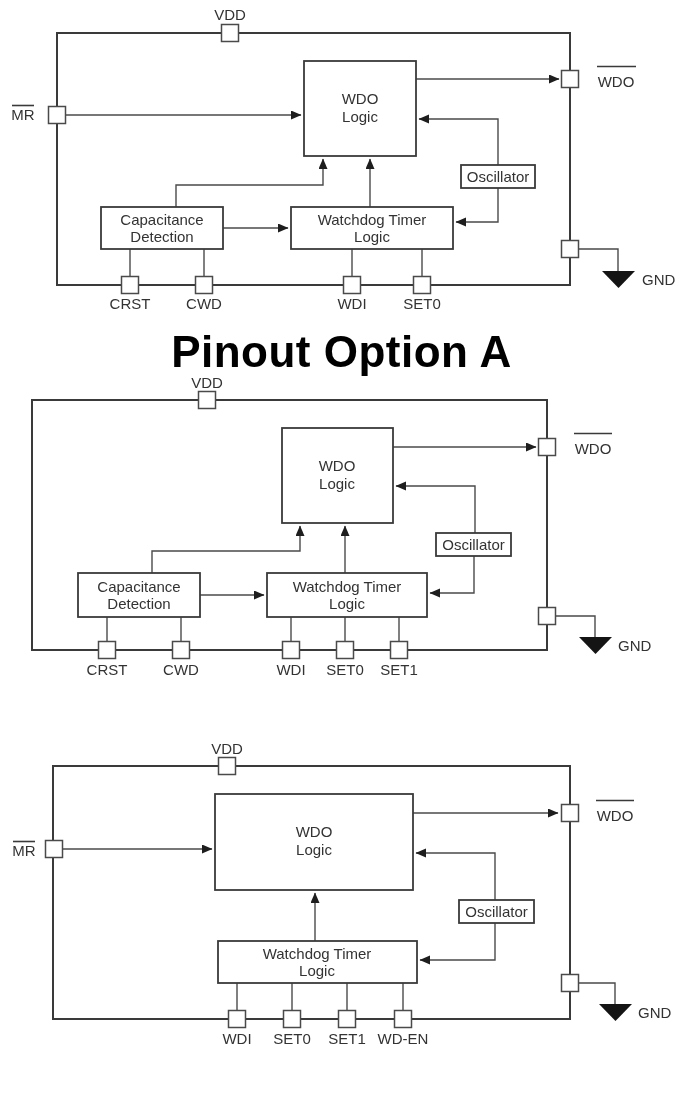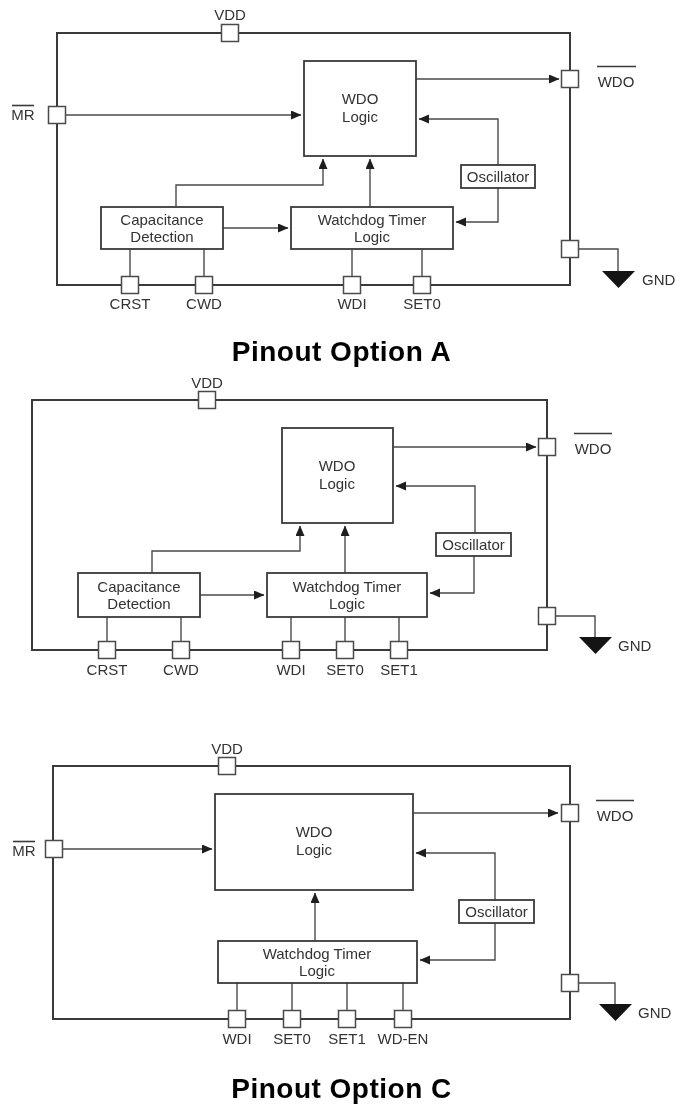--- a/index.html
+++ b/index.html
@@ -1,20 +1,20 @@
 <!DOCTYPE html>
 <html><head>
 <meta charset="utf-8">
 <style>
   html,body{margin:0;padding:0;background:#ffffff;}
   .canvas{position:relative;width:683px;height:1120px;background:#ffffff;overflow:hidden;
           font-family:"Liberation Sans",sans-serif;}
   .diag{position:absolute;left:0;}
   .title{position:absolute;left:0;width:100%;text-align:center;font-weight:bold;
-         font-size:28px;line-height:42px;color:#000;letter-spacing:0.5px;
+         font-size:44px;line-height:42px;color:#000;letter-spacing:0.5px;
          font-family:"Liberation Sans",sans-serif;}
   .border{fill:none;stroke:#3a3a3a;stroke-width:2;}
   .block{fill:#ffffff;stroke:#3a3a3a;stroke-width:1.8;}
   .pin{fill:#ffffff;stroke:#4a4a4a;stroke-width:1.5;}
   .wire{fill:none;stroke:#4a4a4a;stroke-width:1.4;}
   .ovl{stroke:#3a3a3a;stroke-width:1.6;}
   .gndsym{fill:#141414;stroke:none;}
   .lbl{fill:#333333;font-size:15px;font-family:"Liberation Sans",sans-serif;}
   .mid{text-anchor:middle;}
 </style>
@@ -195,15 +195,14 @@
     <text class="lbl mid" x="24" y="856">MR</text>
     <line class="ovl" x1="596" y1="800.5" x2="634" y2="800.5"></line>
     <text class="lbl mid" x="615" y="821">WDO</text>
     <text class="lbl" x="638" y="1018">GND</text>
     <text class="lbl mid" x="237" y="1044">WDI</text>
     <text class="lbl mid" x="292" y="1044">SET0</text>
     <text class="lbl mid" x="347" y="1044">SET1</text>
     <text class="lbl mid" x="403" y="1044">WD-EN</text>
   </svg>
 
-  <div class="title" style="top:1068px;">Pinout Option C</div>
 
 </div>
 
 </body></html>

